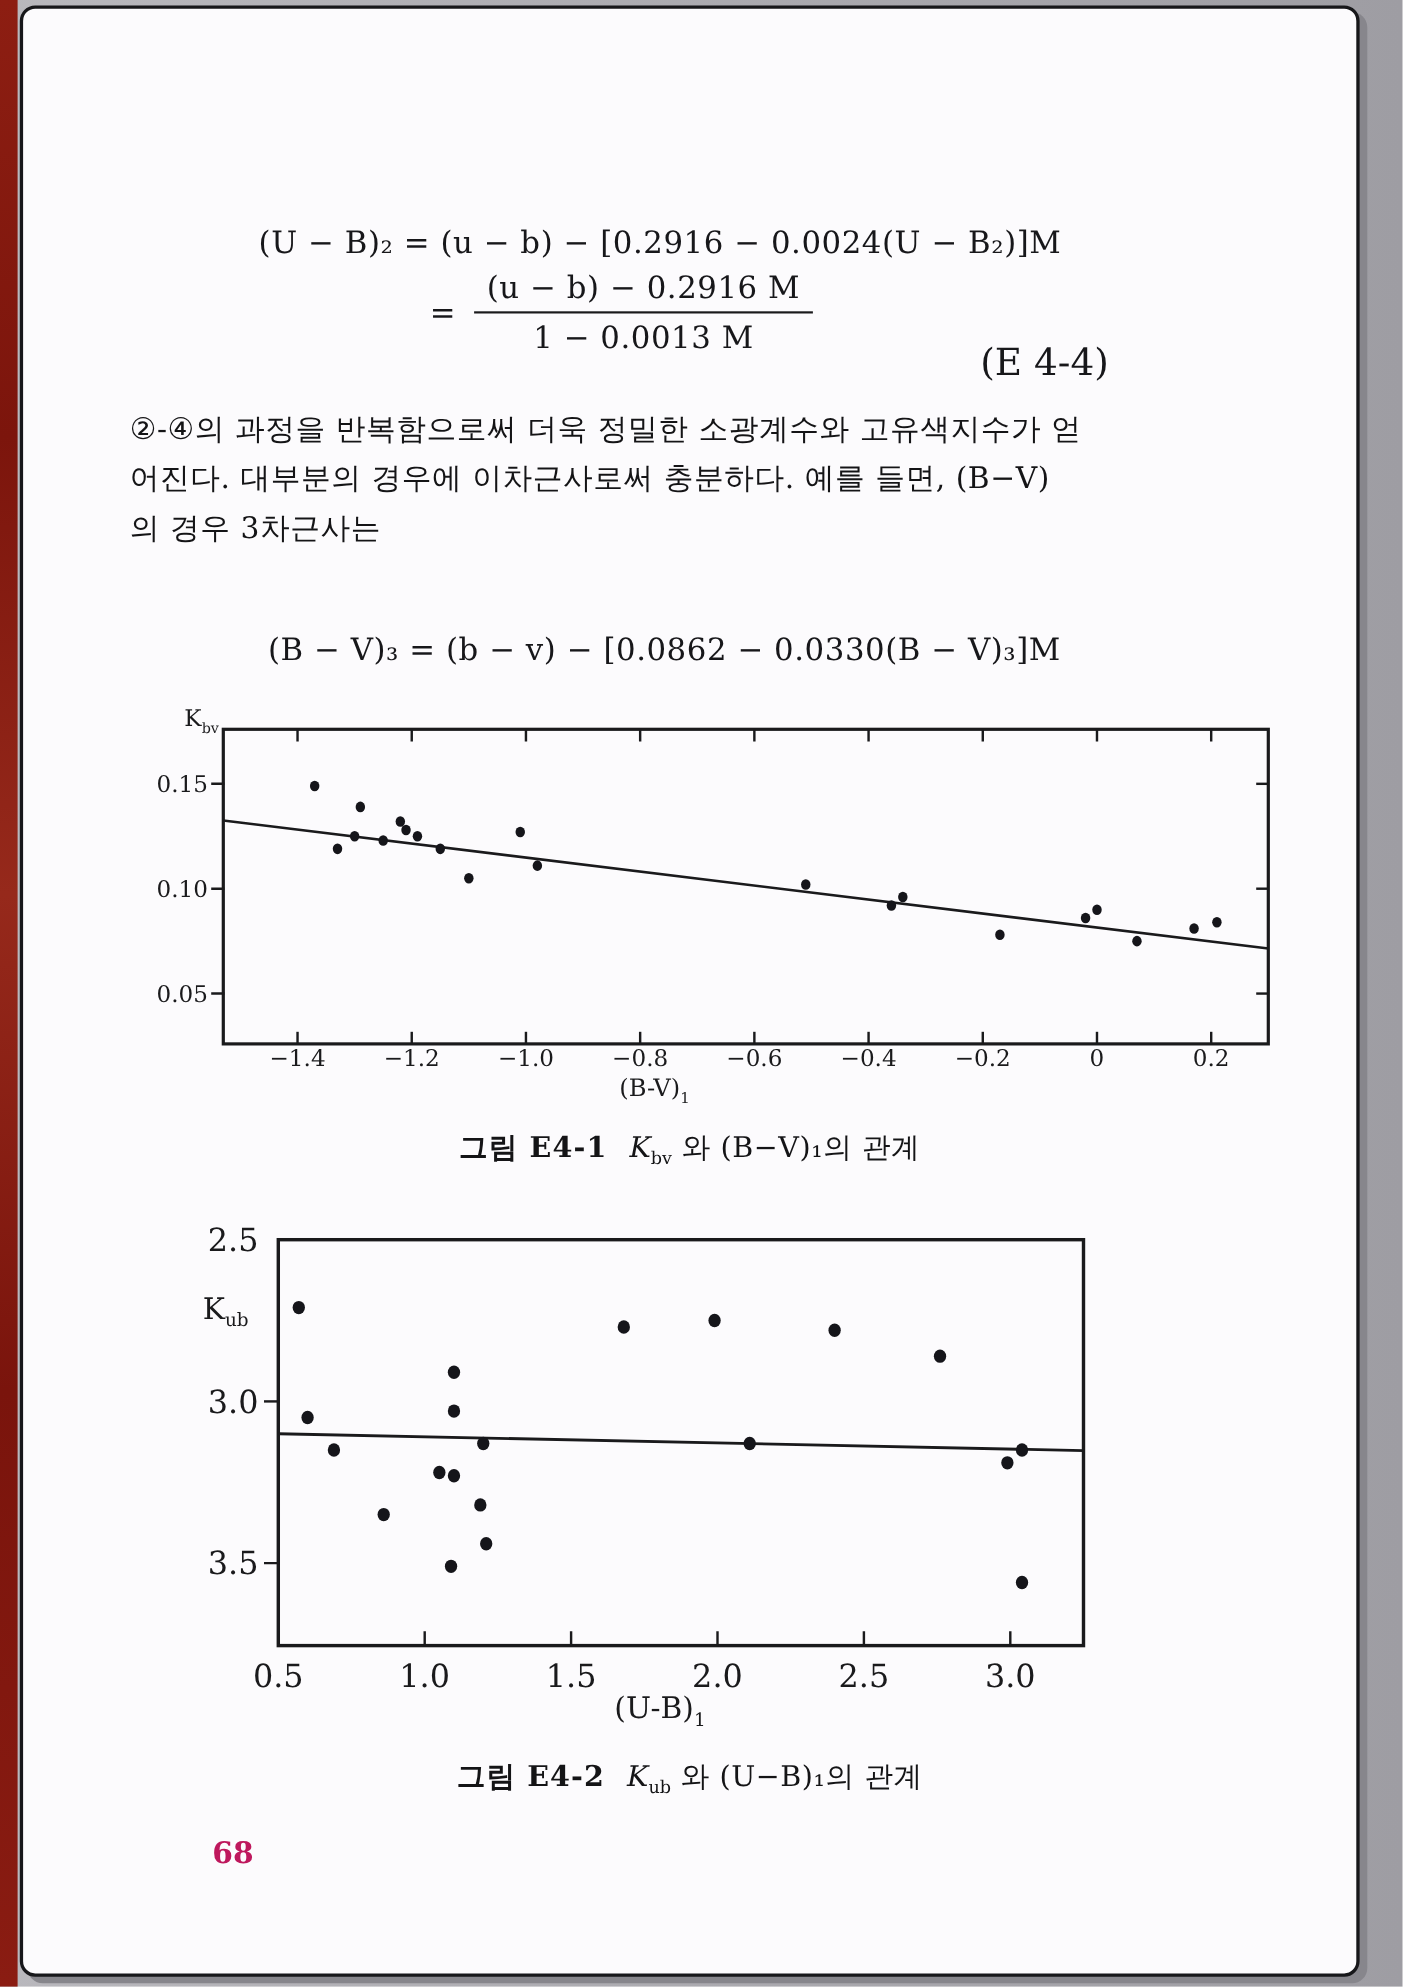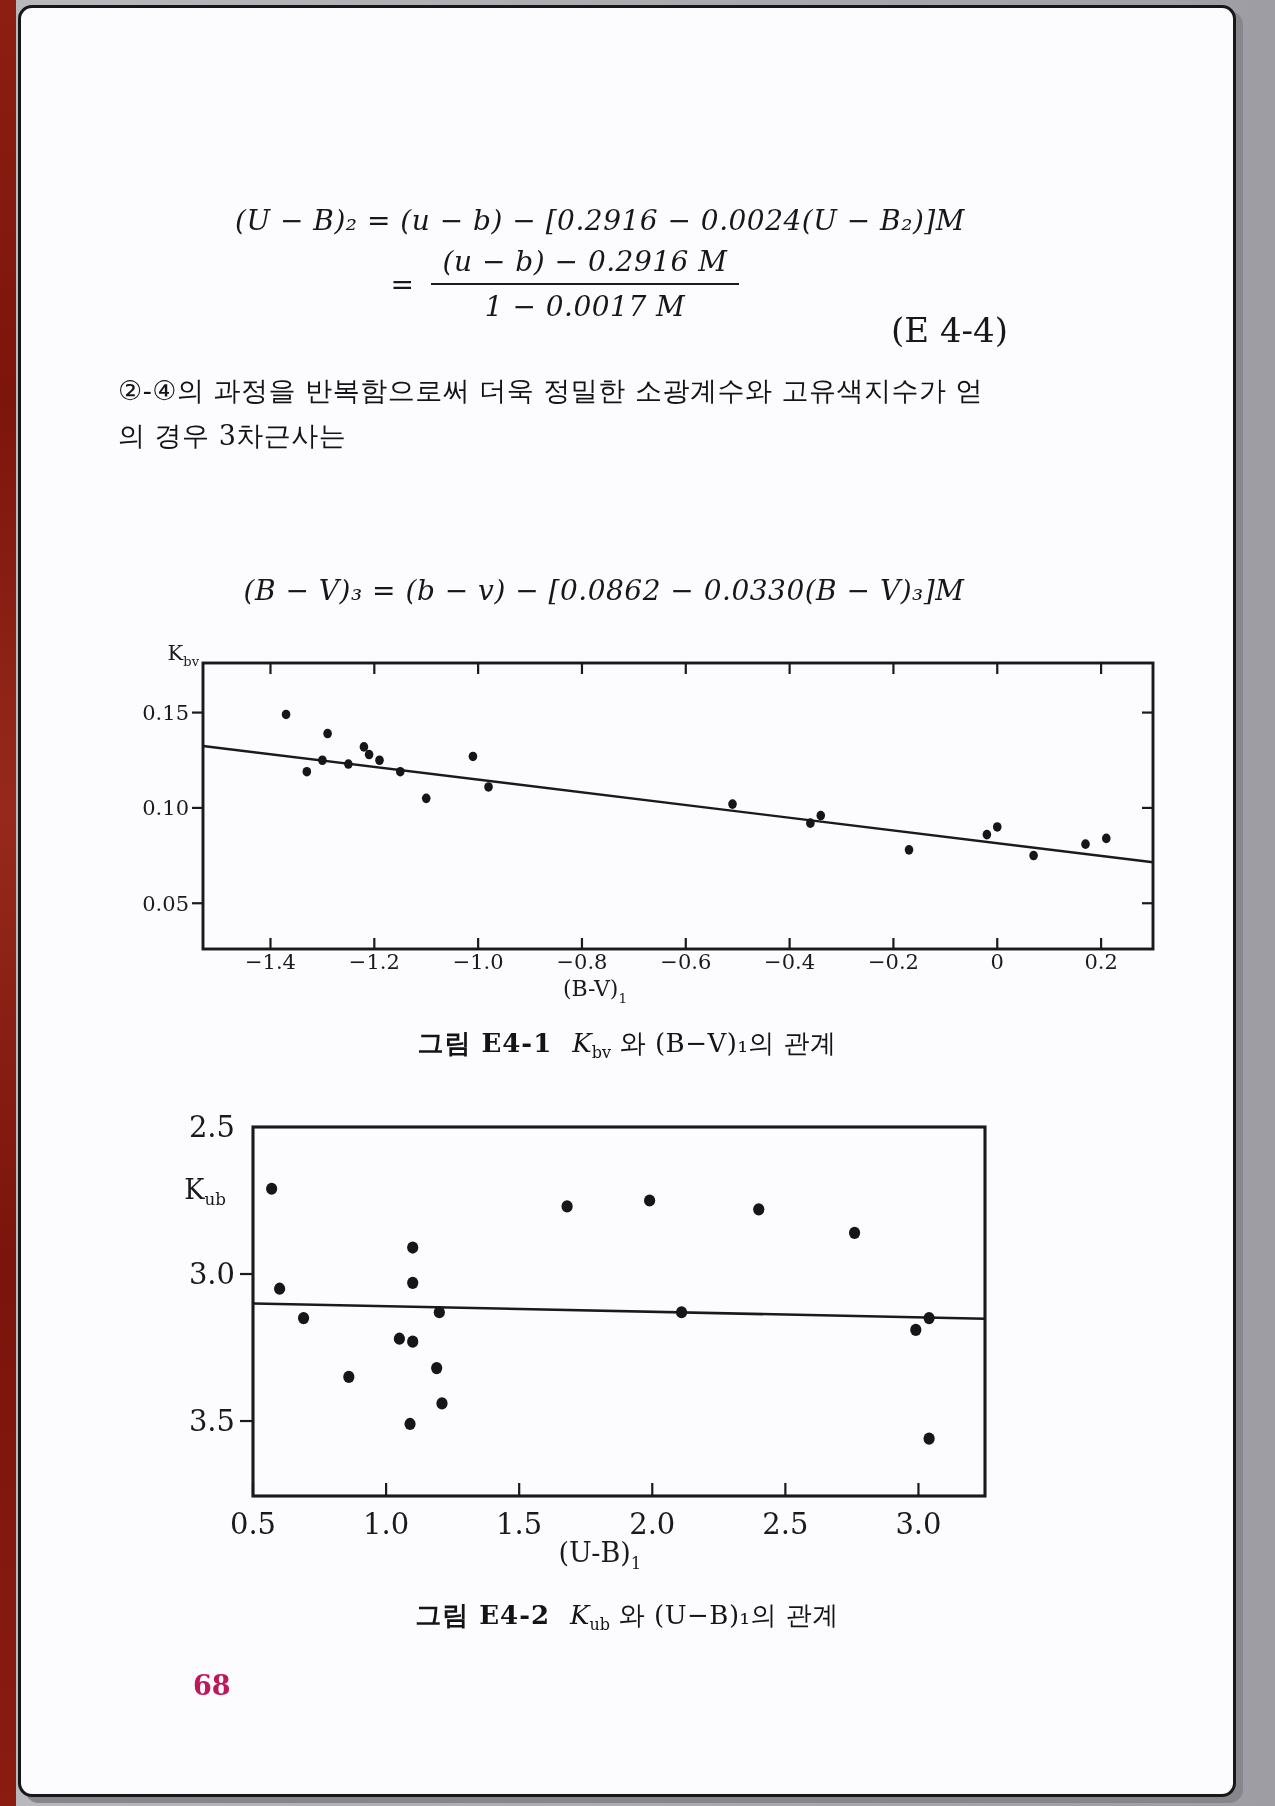--- a/index.html
+++ b/index.html
@@ -11,21 +11,21 @@
   .spine{
     position:absolute;left:0;top:0;width:16px;height:100%;
     background:linear-gradient(180deg,#8d1e12 0%,#7c150c 22%,#96291b 45%,#7a140c 70%,#8a1c12 100%);
   }
   .page{
     position:absolute;left:18px;top:5px;width:1212px;height:1786px;
     background:#fcfbfd;border:3px solid #17171a;border-radius:14px;
     box-shadow:7px 6px 0 #87868c;
   }
   .eq-block{position:absolute;text-align:center;color:#17171a;}
-  .eq-line{font-style:italic;font-size:28px;letter-spacing:0.5px;white-space:nowrap;}
+  .eq-line{font-size:28px;letter-spacing:0.5px;white-space:nowrap;}
   .eq44{left:119px;top:196px;width:920px;}
   .eq44-l2{margin-top:10px;transform:translateX(-40px);}
   .frac-row{margin-top:8px;transform:translateX(-35px);display:flex;justify-content:center;align-items:center;}
   .frac-eq{margin-right:16px;}
   .frac{display:inline-flex;flex-direction:column;align-items:center;}
   .frac .num{border-bottom:2.5px solid #1a1a1c;padding:0 12px 5px;}
   .frac .den{padding-top:5px;}
   .eq-tag{position:absolute;right:52px;top:106px;font-size:34px;font-style:normal;white-space:nowrap;}
   .para{position:absolute;left:97px;top:360px;width:1000px;font-size:27px;line-height:45px;
         color:#141416;letter-spacing:0.5px;}
@@ -46,28 +46,29 @@
 <div class="spine"></div>
 
 <div class="page">
 
   <div class="eq-block eq44">
     <div class="eq-line">(U − B)₂ = (u − b) − [0.2916 − 0.0024(U − B₂)]M</div>
     <div class="frac-row">
       <span class="eq-line frac-eq">=</span>
       <span class="frac eq-line">
         <span class="num">(u − b) − 0.2916 M</span>
-        <span class="den">1 − 0.0017 M</span>
+        <span class="den">1 − 0.0013 M</span>
       </span>
     </div>
     <div class="eq-tag">(E 4-4)</div>
   </div>
 
   <div class="para">
     <div>②-④의 과정을 반복함으로써 더욱 정밀한 소광계수와 고유색지수가 얻</div>
+    <div>어진다. 대부분의 경우에 이차근사로써 충분하다. 예를 들면, (B−V)</div>
     <div>의 경우 3차근사는</div>
   </div>
 
   <div class="eq-block eq-bv3">
     <div class="eq-line">(B − V)₃ = (b − v) − [0.0862 − 0.0330(B − V)₃]M</div>
   </div>
 
   <svg id="chart1" class="chart" style="top:622px;height:420px;">
       <rect x="182" y="33" width="950" height="286" fill="none" stroke="#1a1a1c" stroke-width="2.9"></rect>
       <line x1="249.48633879781426" y1="33" x2="249.48633879781426" y2="44" stroke="#1a1a1c" stroke-width="2.2"></line>

